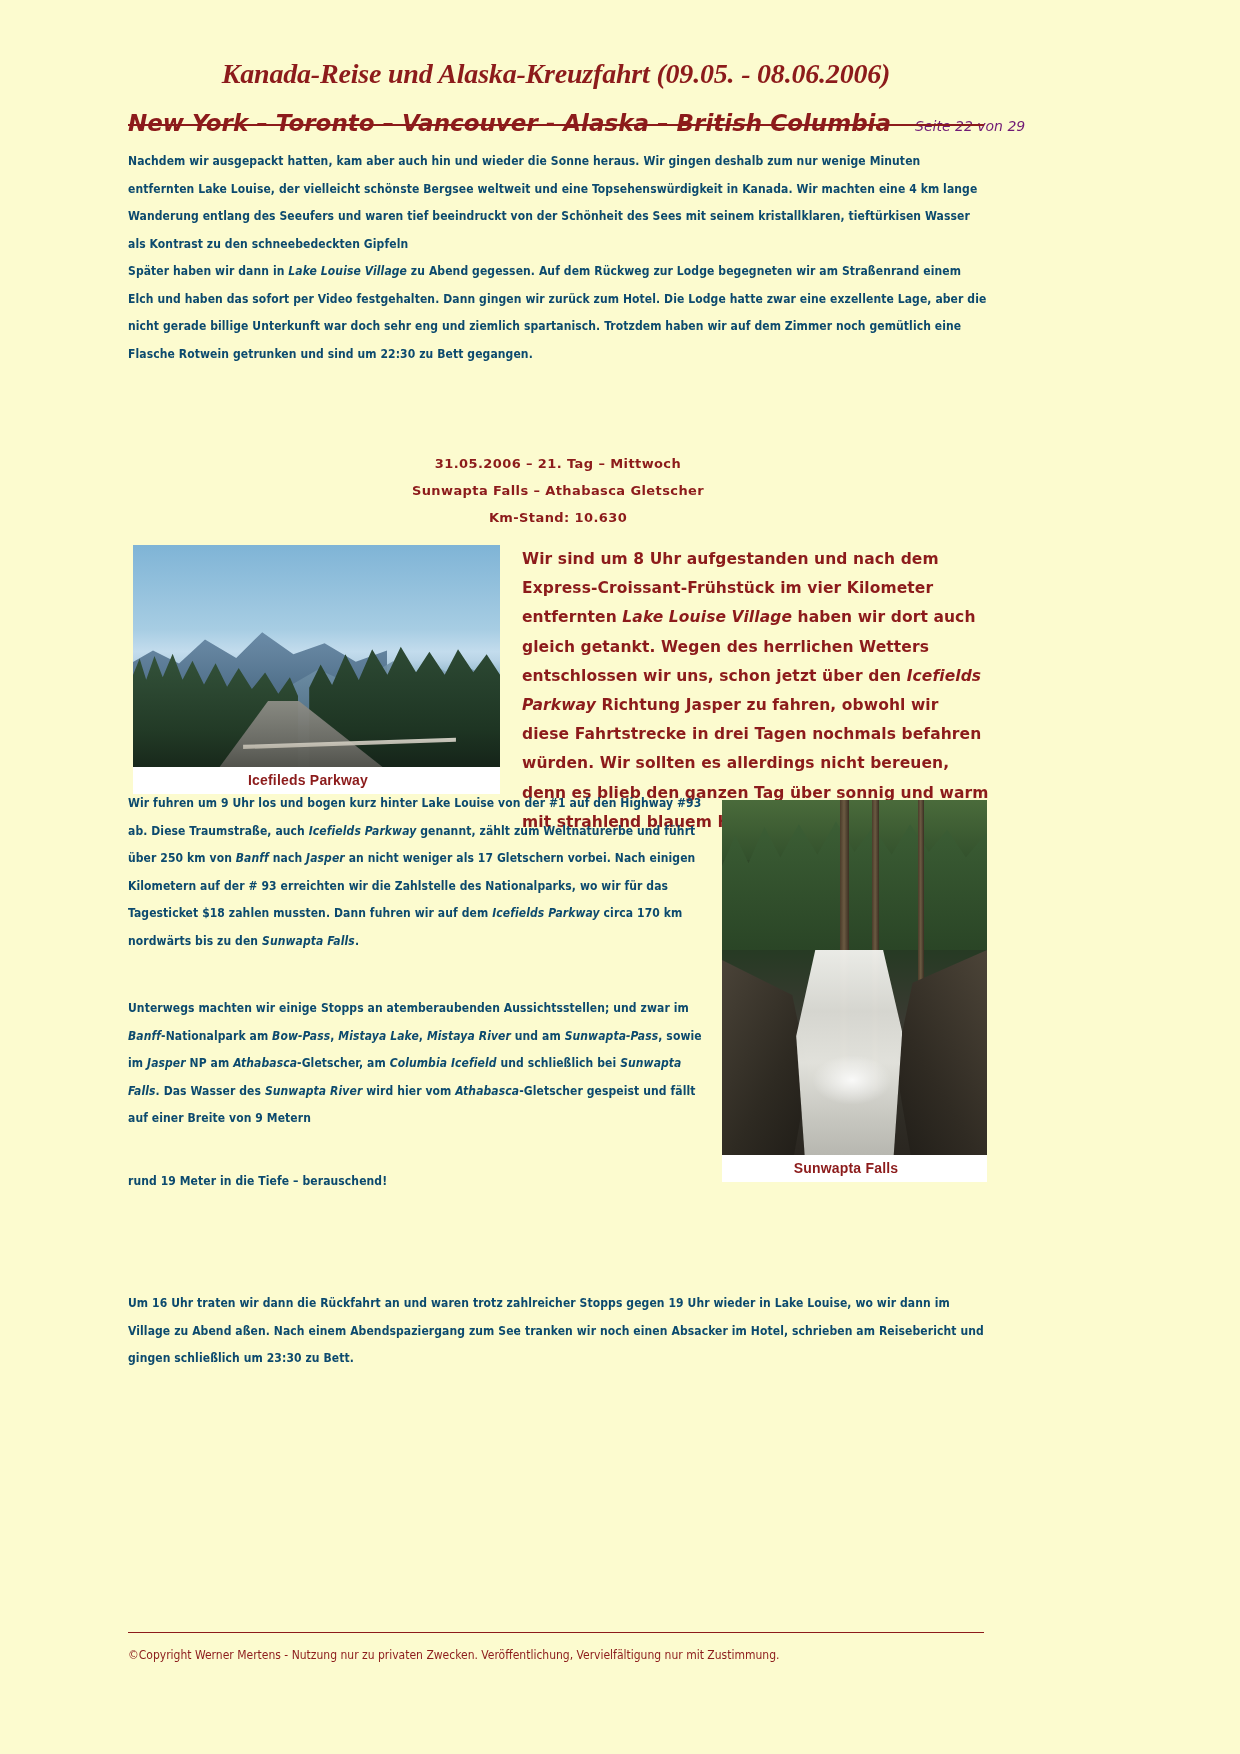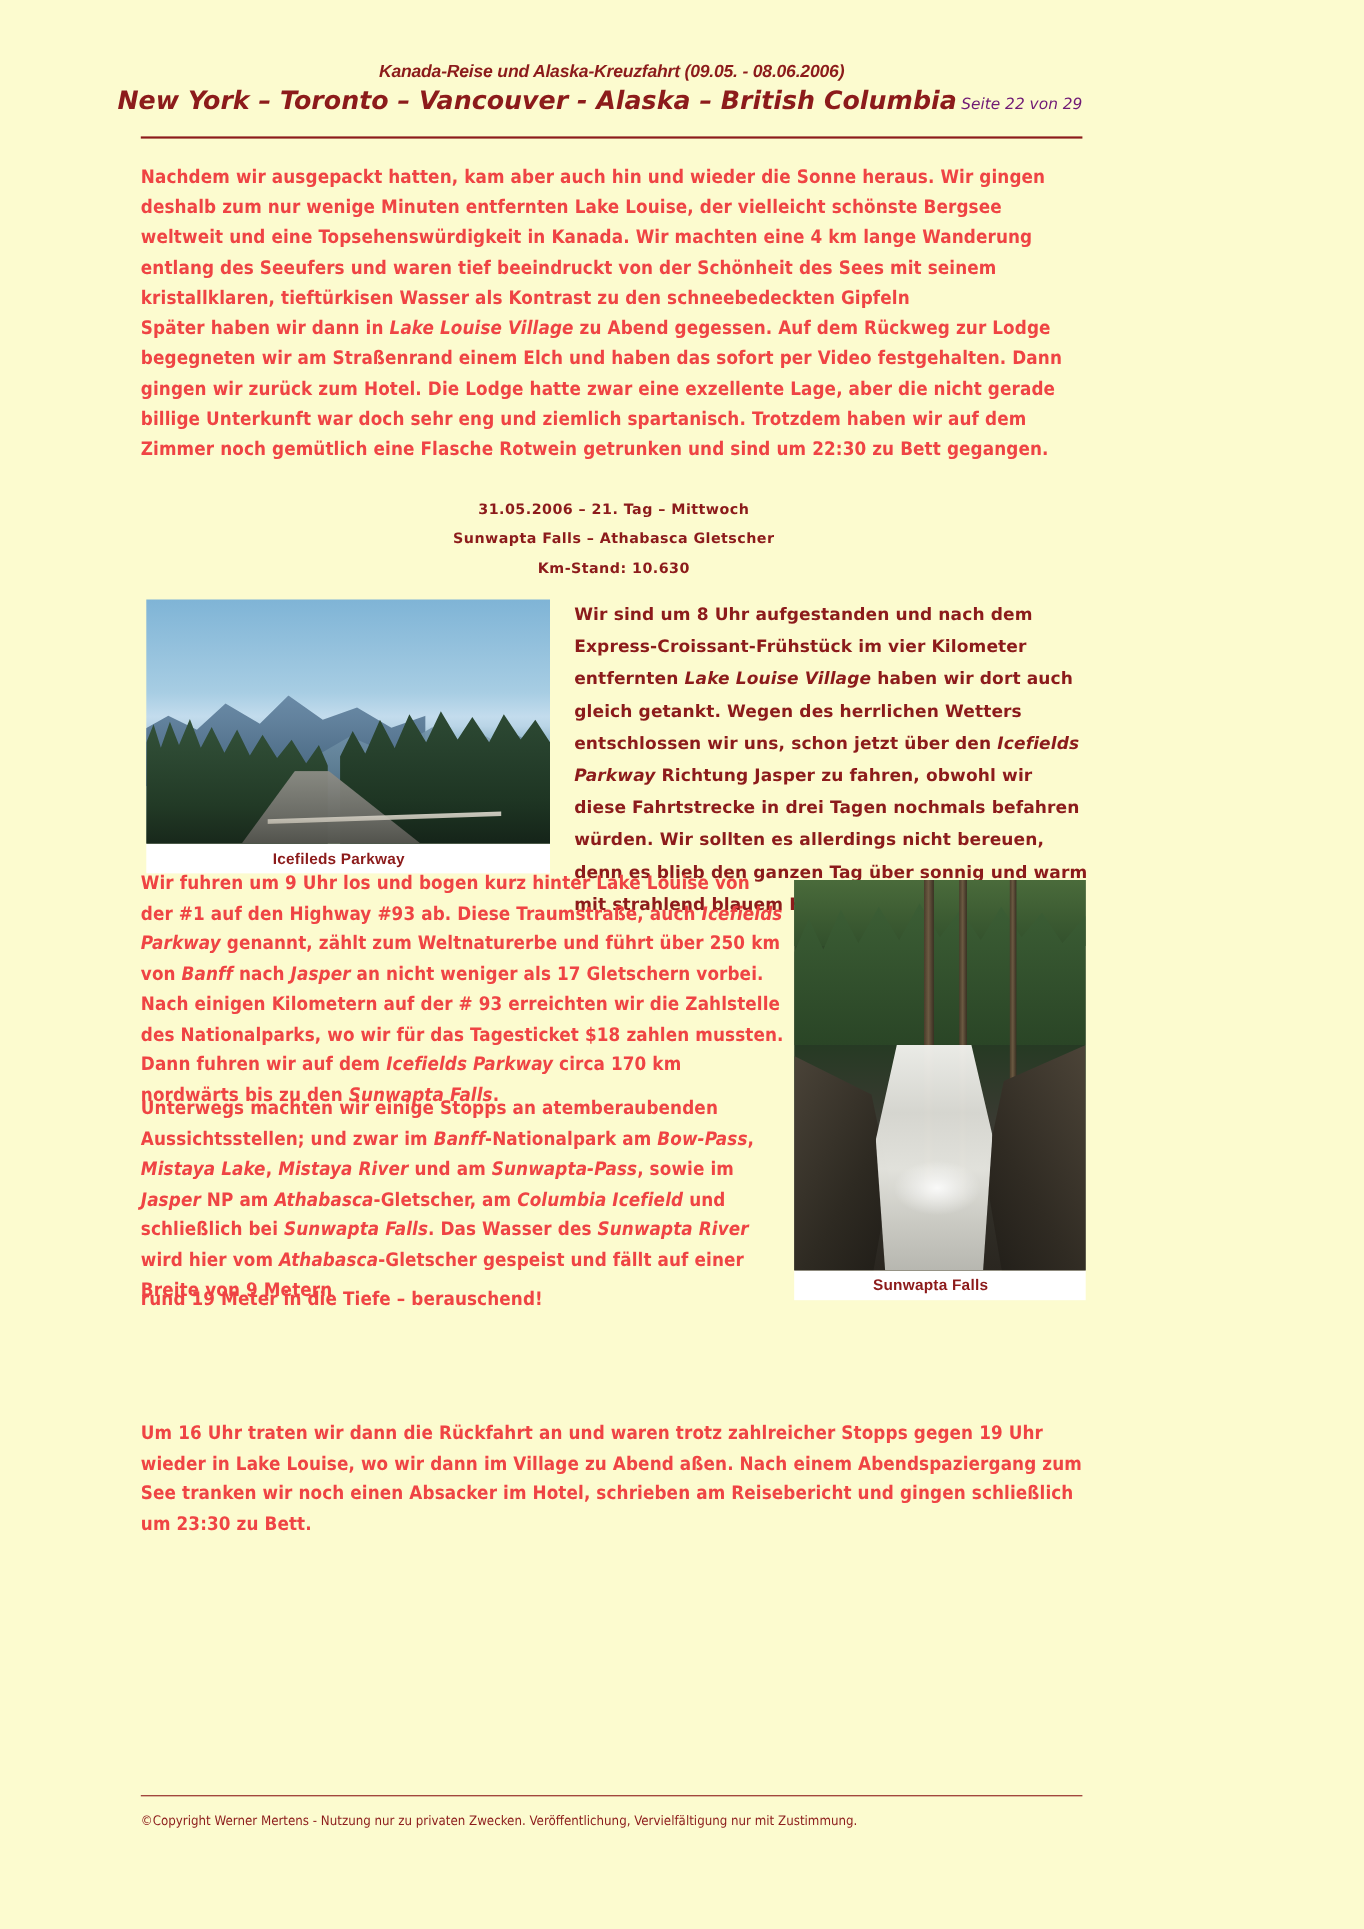--- a/index.html
+++ b/index.html
@@ -25,36 +25,36 @@
 
   
   .doc-header {
     position: absolute;
     left: 128px;
     top: 56px;
     width: 856px;
     text-align: center;
   }
   .header-line1 {
-    font-family: Liberation Sans, sans-serif;
+    font-family: Liberation Serif, serif;
     font-style: italic;
     font-weight: bold;
-    font-size: 16px;
+    font-size: 28px;
     color: #8c1b1b;
     letter-spacing: -0.2px;
     white-space: nowrap;
     line-height: 1.25;
   }
   .header-line2row {
     display: flex;
     align-items: baseline;
-    justify-content: flex-end;
-    gap: 4px;
+    justify-content: flex-start;
+    gap: 24px;
     line-height: 1.25;
-    margin-top: 2px;
+    margin-top: 18px;
   }
   .header-line2 {
     font-family: "DejaVu Sans", sans-serif;
     font-style: italic;
     font-weight: bold;
     font-size: 23px;
     color: #8c1b1b;
     white-space: nowrap;
   }
   .header-page {
@@ -72,23 +72,23 @@
     width: 856px;
     height: 2px;
     background: #8c1b1b;
   }
 
   
   .para-block {
     position: absolute;
     font-family: "DejaVu Sans Condensed", "Liberation Sans Narrow", "Liberation Sans", sans-serif;
     font-weight: bold;
-    font-size: 17px;
+    font-size: 12px;
     line-height: 27.5px;
-    color: #ef4444;
+    color: #0c4a6e;
     letter-spacing: 0.1px;
   }
   .para-block i, .para-block em {
     font-style: italic;
   }
 
   #intro-para {
     left: 128px;
     top: 148px;
     width: 860px;

